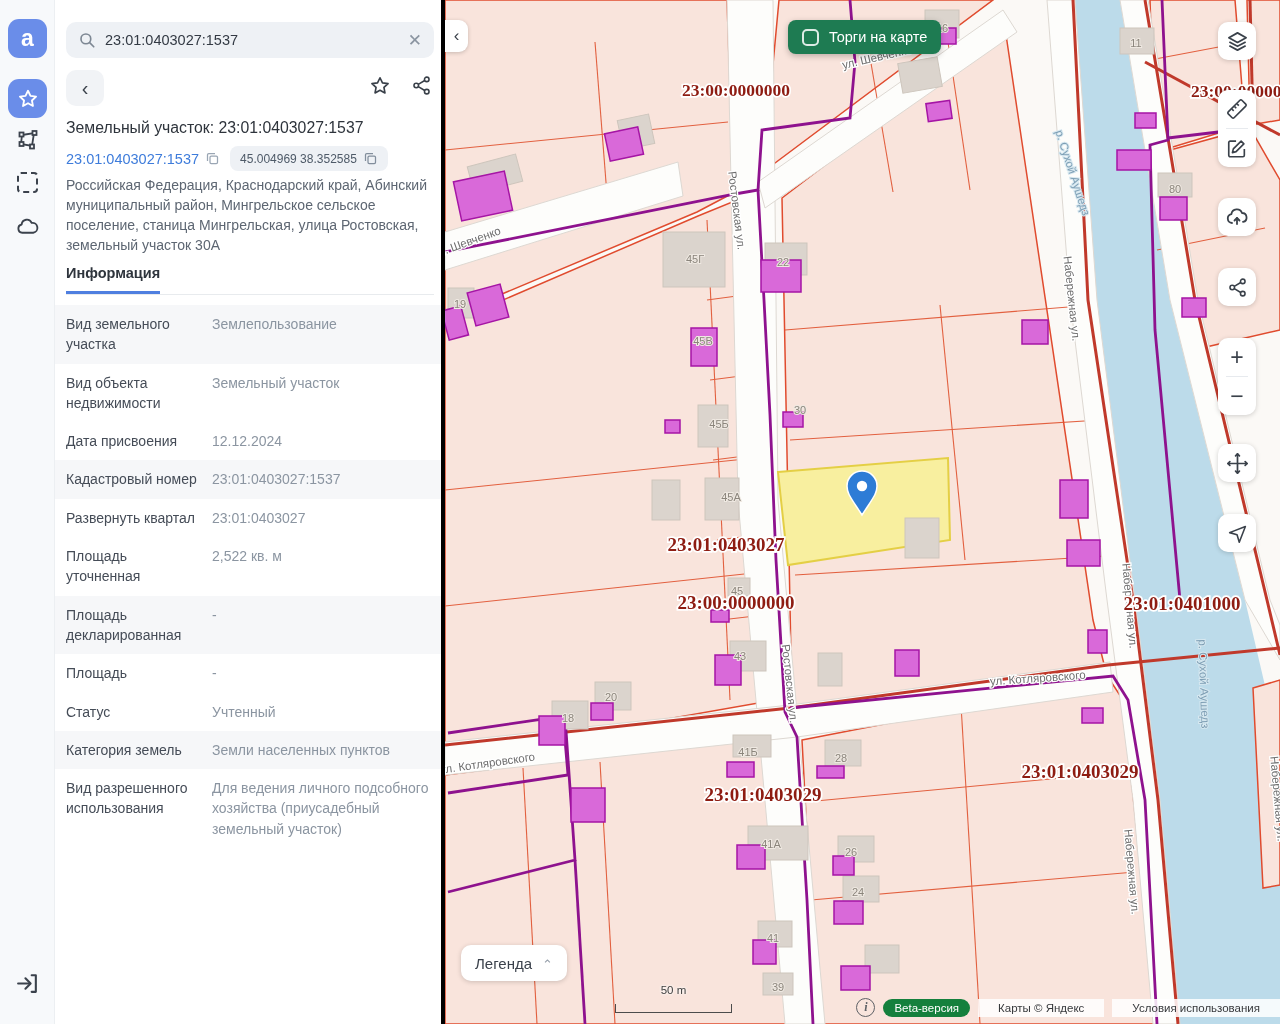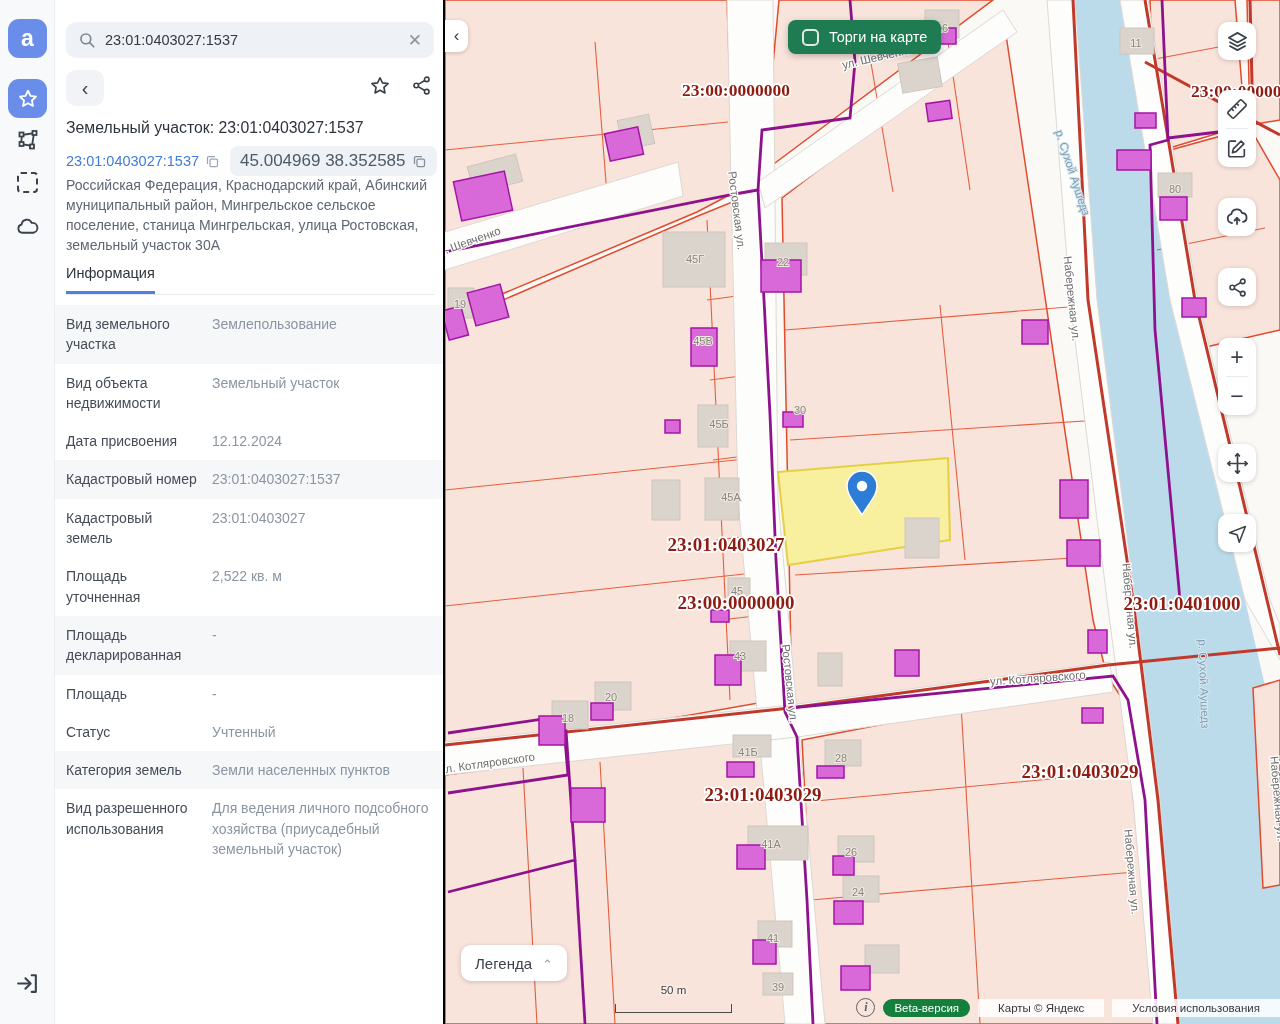--- a/index.html
+++ b/index.html
@@ -7,35 +7,35 @@
   body { font-family:"Liberation Sans", sans-serif; background:#fff; }
   .app { position:relative; width:1280px; height:1024px; overflow:hidden; }
 
   
   .iconbar { position:absolute; left:0; top:0; width:55px; height:1024px; background:#f7f9fb; border-right:1px solid #eceff2; z-index:30; }
   .tile { position:absolute; left:8px; width:39px; height:39px; border-radius:11px; display:flex; align-items:center; justify-content:center; }
   .tile.blue { background:#6a8de9; color:#fff; }
   .railicon { position:absolute; left:0; width:55px; display:flex; justify-content:center; color:#3b424c; }
 
   
-  .panel { position:absolute; left:55px; top:0; width:390px; height:1024px; background:#fff; z-index:25; overflow:hidden; border-right:2px solid #000000; }
+  .panel { position:absolute; left:55px; top:0; width:390px; height:1024px; background:#fff; z-index:25; overflow:hidden; border-right:4px solid #000000; }
   .searchbar { position:absolute; left:11px; top:22px; width:368px; height:36px; background:#eef1f5; border-radius:10px; display:flex; align-items:center; padding:0 12px; gap:9px; }
   .searchbar input { border:none; background:transparent; outline:none; flex:1; font-size:14.5px; color:#333a44; font-family:"Liberation Sans",sans-serif; }
   .clear-x { color:#8b95a1; font-size:17px; cursor:pointer; }
   .panel-head { position:absolute; left:11px; top:70px; width:368px; height:36px; }
   .backbtn { position:absolute; left:0; top:0; width:38px; height:36px; background:#f1f3f6; border-radius:10px; display:flex; align-items:center; justify-content:center; color:#394049; font-size:20px; }
   .headicons { position:absolute; right:2px; top:5px; display:flex; gap:20px; color:#394049; }
   .p-title { position:absolute; left:11px; top:119px; width:368px; font-size:15.8px; font-weight:normal; color:#2e343c; }
   .chips { position:absolute; left:11px; top:146px; display:flex; gap:10px; align-items:center; }
   .chip-link { display:flex; align-items:center; gap:6px; color:#3e7cdb; font-size:14.5px; }
-  .chip-grey { display:flex; align-items:center; gap:6px; background:#eef1f5; border-radius:8px; padding:5px 10px; color:#4e5a68; font-size:17px; }
+  .chip-grey { display:flex; align-items:center; gap:6px; background:#eef1f5; border-radius:8px; padding:5px 10px; color:#4e5a68; font-size:12px; }
   .copy-ic { color:#9aa6b4; display:flex; }
   .p-addr { position:absolute; left:11px; top:175px; width:368px; font-size:14px; line-height:1.44; color:#5d6672; }
   .tabrow { position:absolute; left:11px; top:264px; width:368px; border-bottom:1px solid #e8ebee; height:31px; }
-  .tab { display:inline-block; font-size:14.5px; font-weight:normal; color:#2e343c; padding-bottom:10px; border-bottom:3px solid #4f7fe0; }
+  .tab { display:inline-block; font-size:14.5px; font-weight:bold; color:#2e343c; padding-bottom:10px; border-bottom:3px solid #4f7fe0; }
   .rows { position:absolute; left:0; top:305px; width:390px; }
   .row { display:grid; grid-template-columns:134px 1fr; gap:12px; padding:9px 11px; }
   .row.shaded { background:#f6f7f9; }
   .row .lab { font-size:14px; line-height:1.45; color:#454c57; }
   .row .val { font-size:14px; line-height:1.45; color:#8b95a1; }
   .expand { display:inline-block; margin-top:8px; color:#3e7cdb; font-size:14px; text-decoration:underline; }
 
   
   .map { position:absolute; left:445px; top:0; width:835px; height:1024px; overflow:hidden; background:#fbf9f6; }
   .map svg.base { position:absolute; left:0; top:0; }
@@ -167,21 +167,21 @@
         </div>
       <div class="row">
           <div class="lab">Дата присвоения</div>
           <div class="val">12.12.2024</div>
         </div>
       <div class="row shaded">
           <div class="lab">Кадастровый номер</div>
           <div class="val">23:01:0403027:1537</div>
         </div>
       <div class="row">
-          <div class="lab">Кадастровый земель</div>
+          <div class="lab">Развернуть квартал</div>
           <div class="val">23:01:0403027</div>
         </div>
       <div class="row">
           <div class="lab">Площадь уточненная</div>
           <div class="val">2,522 кв. м</div>
         </div>
       <div class="row shaded">
           <div class="lab">Площадь декларированная</div>
           <div class="val">-</div>
         </div>

